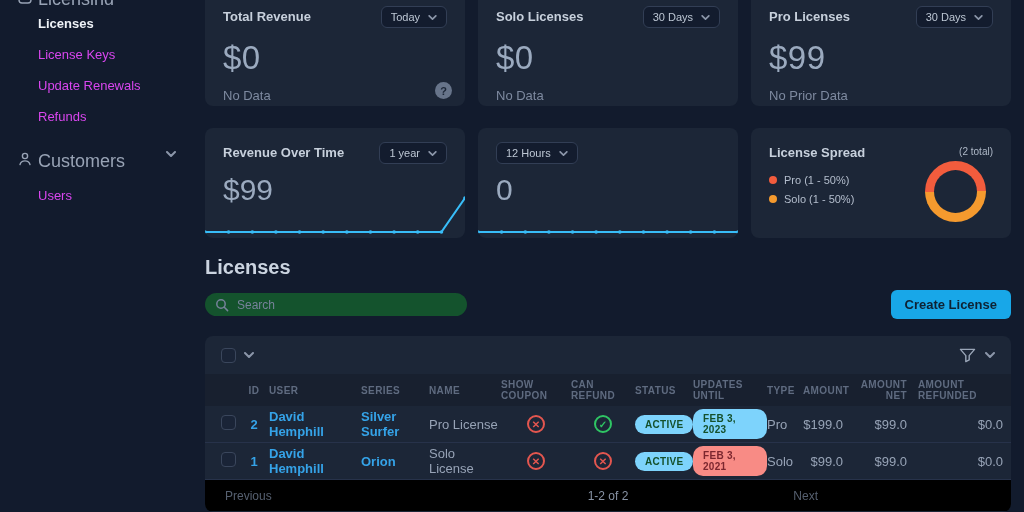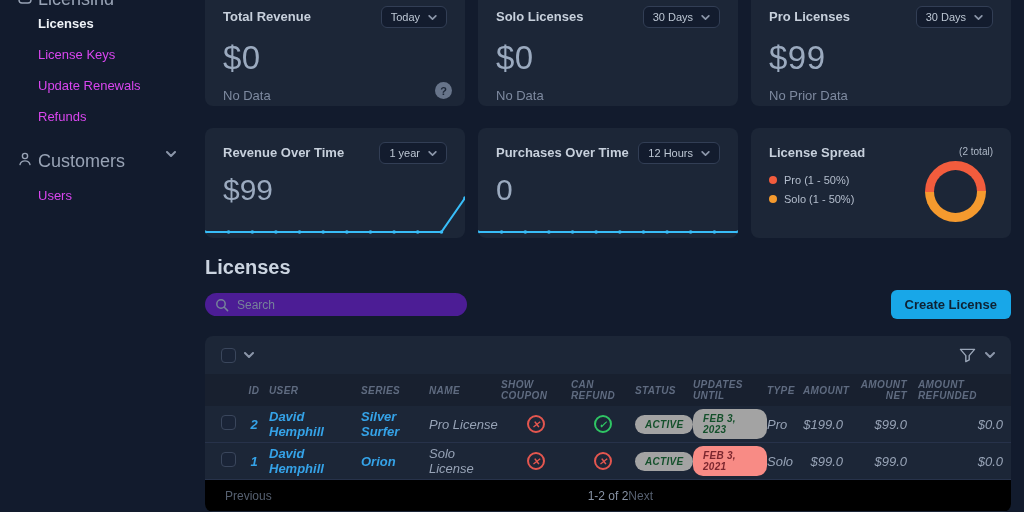--- a/index.html
+++ b/index.html
@@ -44,52 +44,52 @@
   .legend-item { display:flex; align-items:center; gap:7px; font-size:11px; color:#b4becd; margin-bottom:7px; }
   .legend-dot { width:8px; height:8px; border-radius:50%; flex:0 0 8px; }
   .donut { position:absolute; right:25px; top:33px; width:61px; height:61px; border-radius:50%; }
   .donut::after { content:""; position:absolute; inset:9px; border-radius:50%; background:#1c2637; }
 
   
   .section-title { margin-top:18px; font-size:20px; color:#cbd4e0; }
   .toolbar { display:flex; align-items:center; justify-content:space-between; margin-top:11px; }
   .search-wrap { position:relative; width:262px; }
   .search-wrap svg { position:absolute; left:10px; top:5px; }
-  .search-input { width:262px; height:23px; border-radius:12px; border:none; outline:none; background:#4c1d95; color:#c7d0dc; font-size:12px; padding:0 12px 0 32px; font-family:"Liberation Sans", sans-serif; }
+  .search-input { width:262px; height:23px; border-radius:12px; border:none; outline:none; background:#14532d; color:#c7d0dc; font-size:12px; padding:0 12px 0 32px; font-family:"Liberation Sans", sans-serif; }
   .search-input::placeholder { color:#76829a; }
   .btn-primary { background:#18a7e8; color:#0e2233; border:none; border-radius:6px; font-size:13px; font-weight:bold; padding:7px 14px; cursor:pointer; font-family:"Liberation Sans", sans-serif; }
 
   
   .table-card { margin-top:17px; overflow:hidden; height:176px; }
   .table-topbar { display:flex; align-items:center; justify-content:space-between; height:38px; padding:0 16px; }
   .selectall { display:flex; align-items:center; gap:8px; cursor:pointer; }
   .checkbox { width:15px; height:15px; border-radius:4px; background:#1a2437; border:1px solid #3a465c; display:inline-block; cursor:pointer; }
   .chev { width:10px; height:6px; }
   .filter-wrap { display:flex; align-items:center; gap:9px; cursor:pointer; }
 
-  .tgrid { width:806px;font-style:italic; }
+  .tgrid { width:806px; }
   .trow { display:grid; grid-template-columns:34px 30px 92px 68px 72px 70px 64px 58px 74px 36px 44px 64px 100px; align-items:center; }
   .thead { background:#18202f; height:32px; font-size:10px; font-weight:bold; color:#5f6b80; letter-spacing:0.4px; }
   .tbody-row { height:37px; border-bottom:1px solid #27324a; font-size:13px; }
   .cell-cb { padding-left:16px; }
   .c-center { text-align:center; }
   .c-right { text-align:right; padding-right:4px; }
   .link-blue { color:#35a3e8; font-weight:bold; cursor:pointer; }
   .muted { color:#97a3b6; }
   .bool-icon { display:inline-flex; width:18px; height:18px; border-radius:50%; border:2px solid; align-items:center; justify-content:center; font-size:10px; font-weight:bold; }
   .icon-no { border-color:#e3564f; color:#e3564f; }
   .icon-yes { border-color:#2fc564; color:#2fc564; }
   .badge { display:inline-block; border-radius:10px; font-size:10px; font-weight:bold; padding:4px 10px; letter-spacing:0.3px; }
-  .badge-green { background:#a3a3a3; color:#14502b; }
+  .badge-green { background:#7dd3fc; color:#14502b; }
   .badge-red { background:#f88b85; color:#7c272f; }
 
   .pagination { display:grid; grid-template-columns:1fr auto 1fr; align-items:center; height:31px; background:#000000; font-size:12px; }
   .page-prev { color:#566070; padding-left:20px; cursor:pointer; }
   .page-range { color:#8893a5; }
-  .page-next { color:#566070; text-align:left; padding-right:28px; cursor:pointer; }
+  .page-next { color:#566070; text-align:center; padding-right:28px; cursor:pointer; }
 </style>
 </head>
 <body>
 
 <svg width="0" height="0" style="position:absolute">
   <defs>
     <g id="chev-d">
         <polyline points="1,1 5,5 9,1" fill="none" stroke="#8b96a9" stroke-width="2" stroke-linecap="round" stroke-linejoin="round"></polyline>
       </g>
   </defs>
@@ -202,21 +202,20 @@
             <circle cx="159.1" cy="40.0" r="1.8" fill="#38bdf8"></circle>
             <circle cx="181.8" cy="40.0" r="1.8" fill="#38bdf8"></circle>
             <circle cx="204.5" cy="40.0" r="1.8" fill="#38bdf8"></circle>
             <circle cx="227.3" cy="40.0" r="1.8" fill="#38bdf8"></circle>
             <circle cx="250.0" cy="6.0" r="1.8" fill="#38bdf8"></circle>
           </svg>
       </section>
 
       <section class="card trend-card">
         <div class="card-top">
-          <span class="card-title">Purchases Over Time</span>
           <span class="pill-select">
             <span>12 Hours</span>
             <svg class="chev" viewBox="0 0 10 6">
                 <use href="#chev-d"></use>
               </svg>
           </span>
         </div>
         <div class="trend-value">0</div>
         <svg class="spark" viewBox="0 0 250 46" preserveAspectRatio="none">
             <polyline fill="none" stroke="#38bdf8" stroke-width="2" points="0.0,40.0 22.7,40.0 45.5,40.0 68.2,40.0 90.9,40.0 113.6,40.0 136.4,40.0 159.1,40.0 181.8,40.0 204.5,40.0 227.3,40.0 250.0,40.0"></polyline>

